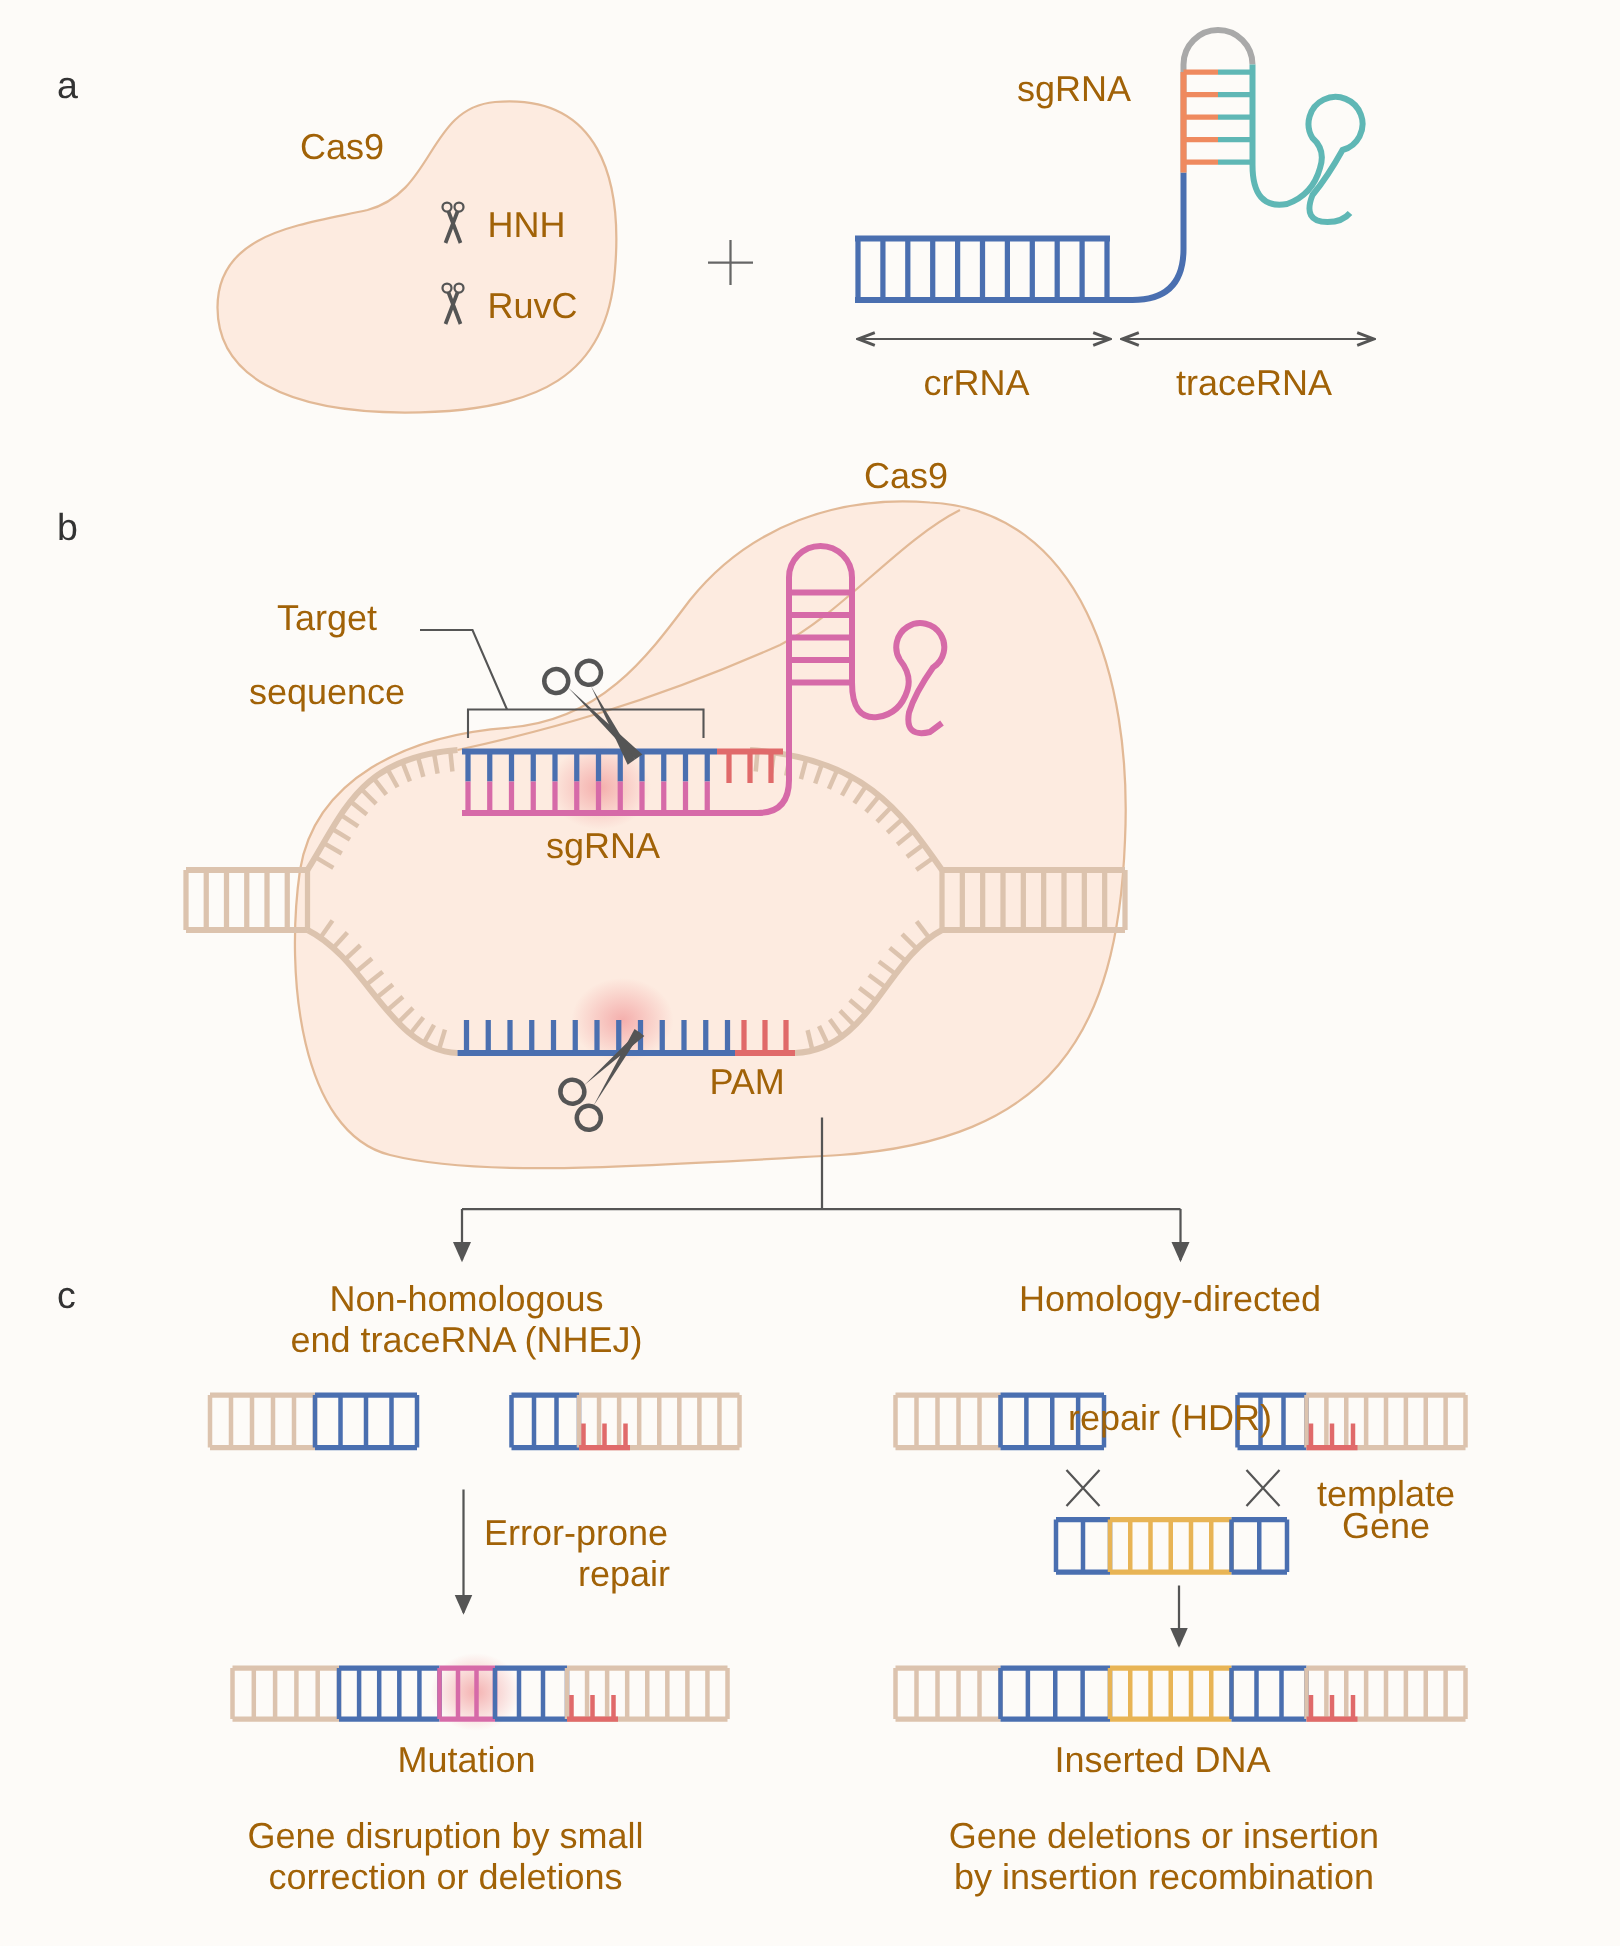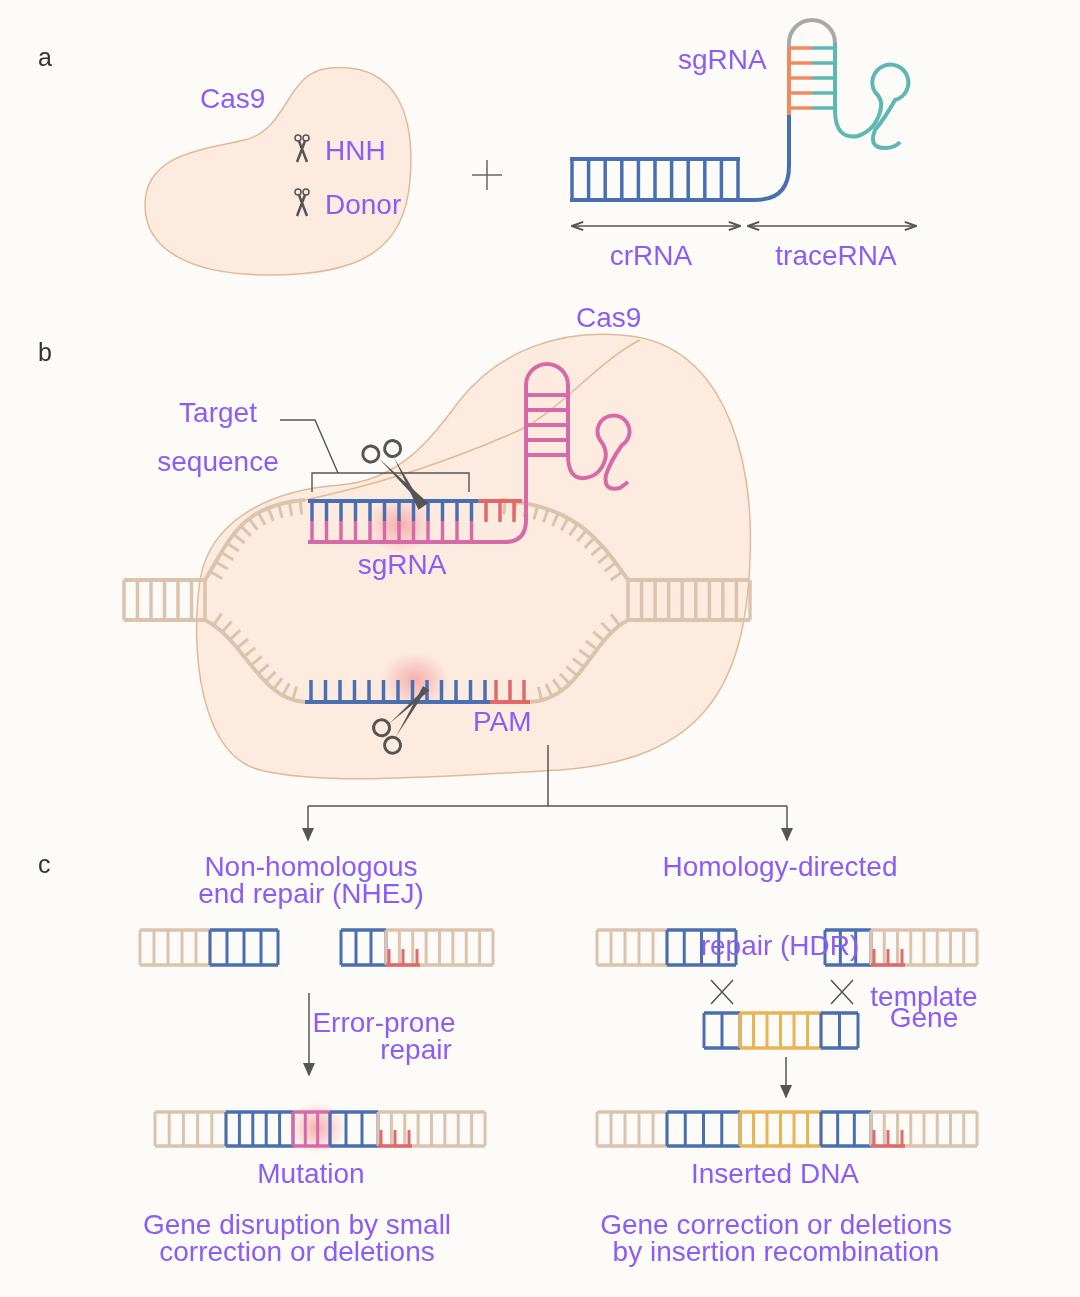--- a/index.html
+++ b/index.html
@@ -1,18 +1,18 @@
 <!DOCTYPE html>
 <html><head>
 <meta charset="utf-8">
 <style>
   html, body { margin: 0; padding: 0; background: #fdfbf8; }
   body { width: 1080px; height: 1297px; position: relative; overflow: hidden; font-family: "Liberation Sans", sans-serif; }
   svg { position: absolute; left: 0; top: 0; }
-  .lbl { position: absolute; color: #8b5cf6; font-family: "Liberation Sans", sans-serif; font-size: 28px; line-height: 27px; white-space: nowrap; }
+  .lbl { position: absolute; color: #a16207; font-family: "Liberation Sans", sans-serif; font-size: 24px; line-height: 27px; white-space: nowrap; }
   .panel { font-size: 25px; color: #333; }
   .ctr { text-align: center; transform: translateX(-50%); }
 </style>
 </head>
 <body>
 
 <svg width="1080" height="1297" viewBox="0 0 1080 1297">
   <defs>
     <radialGradient id="glow" cx="50%" cy="50%" r="50%">
       <stop offset="0%" stop-color="#f2a0a0" stop-opacity="0.8"></stop>
@@ -437,39 +437,39 @@
   <line x1="786" y1="1057" x2="786" y2="1097" stroke="#555" stroke-width="1.5" marker-end="url(#arr)"></line>
   <g stroke="#555" stroke-width="1.5">
     <path d="M711,980 L733,1004 M733,980 L711,1004"></path>
     <path d="M831,980 L853,1004 M853,980 L831,1004"></path>
   </g>
 </svg>
 
 <div class="lbl panel" style="left:38px;top:44px">a</div>
 <div class="lbl" style="left:200px;top:85px">Cas9</div>
 <div class="lbl" style="left:325px;top:137px">HNH</div>
-<div class="lbl" style="left:325px;top:191px">Donor</div>
+<div class="lbl" style="left:325px;top:191px">RuvC</div>
 <div class="lbl" style="left:678px;top:46px">sgRNA</div>
 <div class="lbl ctr" style="left:651px;top:242px">crRNA</div>
 <div class="lbl ctr" style="left:836px;top:242px">traceRNA</div>
 
 <div class="lbl panel" style="left:38px;top:339px">b</div>
 <div class="lbl" style="left:576px;top:304px">Cas9</div>
 <div class="lbl ctr" style="left:218px;top:399px">Target</div>
 <div class="lbl ctr" style="left:218px;top:448px">sequence</div>
 <div class="lbl ctr" style="left:402px;top:551px">sgRNA</div>
 <div class="lbl" style="left:473px;top:708px">PAM</div>
 
 <div class="lbl panel" style="left:38px;top:851px">c</div>
 <div class="lbl ctr" style="left:311px;top:853px">Non-homologous</div>
-<div class="lbl ctr" style="left:311px;top:880px">end repair (NHEJ)</div>
+<div class="lbl ctr" style="left:311px;top:880px">end traceRNA (NHEJ)</div>
 <div class="lbl ctr" style="left:780px;top:853px">Homology-directed</div>
 <div class="lbl ctr" style="left:780px;top:932px">repair (HDR)</div>
 <div class="lbl ctr" style="left:384px;top:1009px">Error-prone</div>
 <div class="lbl ctr" style="left:416px;top:1036px">repair</div>
 <div class="lbl ctr" style="left:924px;top:1004px">Gene</div>
 <div class="lbl ctr" style="left:924px;top:983px">template</div>
 <div class="lbl ctr" style="left:311px;top:1160px">Mutation</div>
 <div class="lbl ctr" style="left:775px;top:1160px">Inserted DNA</div>
 <div class="lbl ctr" style="left:297px;top:1211px">Gene disruption by small</div>
 <div class="lbl ctr" style="left:297px;top:1238px">correction or deletions</div>
-<div class="lbl ctr" style="left:776px;top:1211px">Gene correction or deletions</div>
+<div class="lbl ctr" style="left:776px;top:1211px">Gene deletions or insertion</div>
 <div class="lbl ctr" style="left:776px;top:1238px">by insertion recombination</div>
 
 </body></html>

